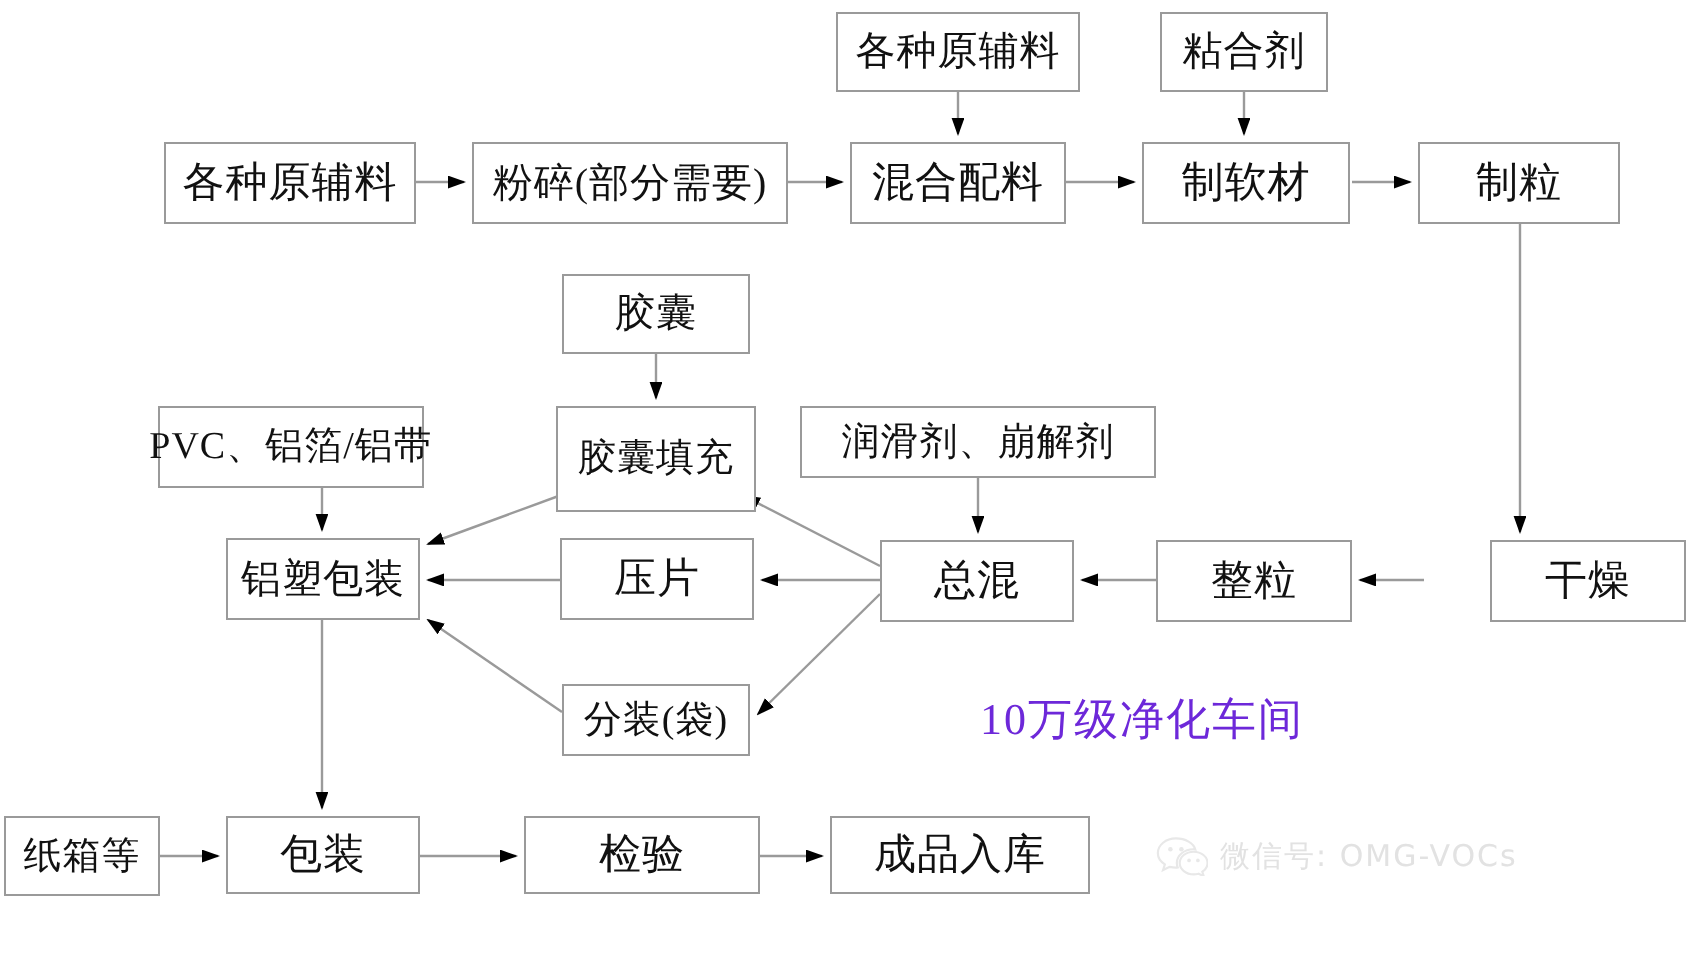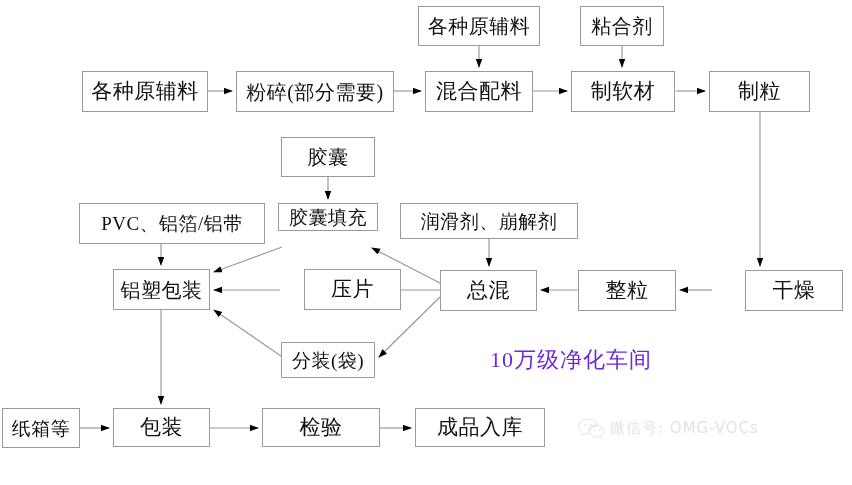--- a/index.html
+++ b/index.html
@@ -124,33 +124,33 @@
       </div>
       <div class="node" style="left: 571px; top: 71px; width: 104px; height: 41px; border-color: rgb(154, 154, 154);">
         <span style="font-size: 21px;">制软材</span>
       </div>
       <div class="node" style="left: 709px; top: 71px; width: 101px; height: 41px; border-color: rgb(154, 154, 154);">
         <span style="font-size: 21px;">制粒</span>
       </div>
       <div class="node" style="left: 281px; top: 137px; width: 94px; height: 40px; border-color: rgb(154, 154, 154);">
         <span style="font-size: 20px;">胶囊</span>
       </div>
-      <div class="node" style="left: 79px; top: 203px; width: 186px; height: 41px; border-color: rgb(154, 154, 154);">
+      <div class="node" style="left: 79px; top: 203px; width: 133px; height: 41px; border-color: rgb(154, 154, 154);">
         <span style="font-size: 19px;">PVC、铝箔/铝带</span>
       </div>
-      <div class="node" style="left: 278px; top: 203px; width: 100px; height: 28px; border-color: rgb(154, 154, 154);">
+      <div class="node" style="left: 278px; top: 203px; width: 100px; height: 53px; border-color: rgb(154, 154, 154);">
         <span style="font-size: 19px;">胶囊填充</span>
       </div>
       <div class="node" style="left: 400px; top: 203px; width: 178px; height: 36px; border-color: rgb(154, 154, 154);">
         <span style="font-size: 19px;">润滑剂、崩解剂</span>
       </div>
       <div class="node" style="left: 113px; top: 269px; width: 97px; height: 41px; border-color: rgb(154, 154, 154);">
         <span style="font-size: 20px;">铝塑包装</span>
       </div>
-      <div class="node" style="left: 280px; top: 269px; width: 97px; height: 41px; border-color: rgb(154, 154, 154); margin-left: 24px;">
+      <div class="node" style="left: 280px; top: 269px; width: 97px; height: 41px; border-color: rgb(154, 154, 154);">
         <span style="font-size: 21px;">压片</span>
       </div>
       <div class="node" style="left: 440px; top: 270px; width: 97px; height: 41px; border-color: rgb(154, 154, 154);">
         <span style="font-size: 21px;">总混</span>
       </div>
       <div class="node" style="left: 578px; top: 270px; width: 98px; height: 41px; border-color: rgb(154, 154, 154);">
         <span style="font-size: 21px;">整粒</span>
       </div>
       <div class="node" style="left: 712px; top: 270px; width: 98px; height: 41px; border-color: rgb(154, 154, 154); margin-left: 33px;">
         <span style="font-size: 21px;">干燥</span>

